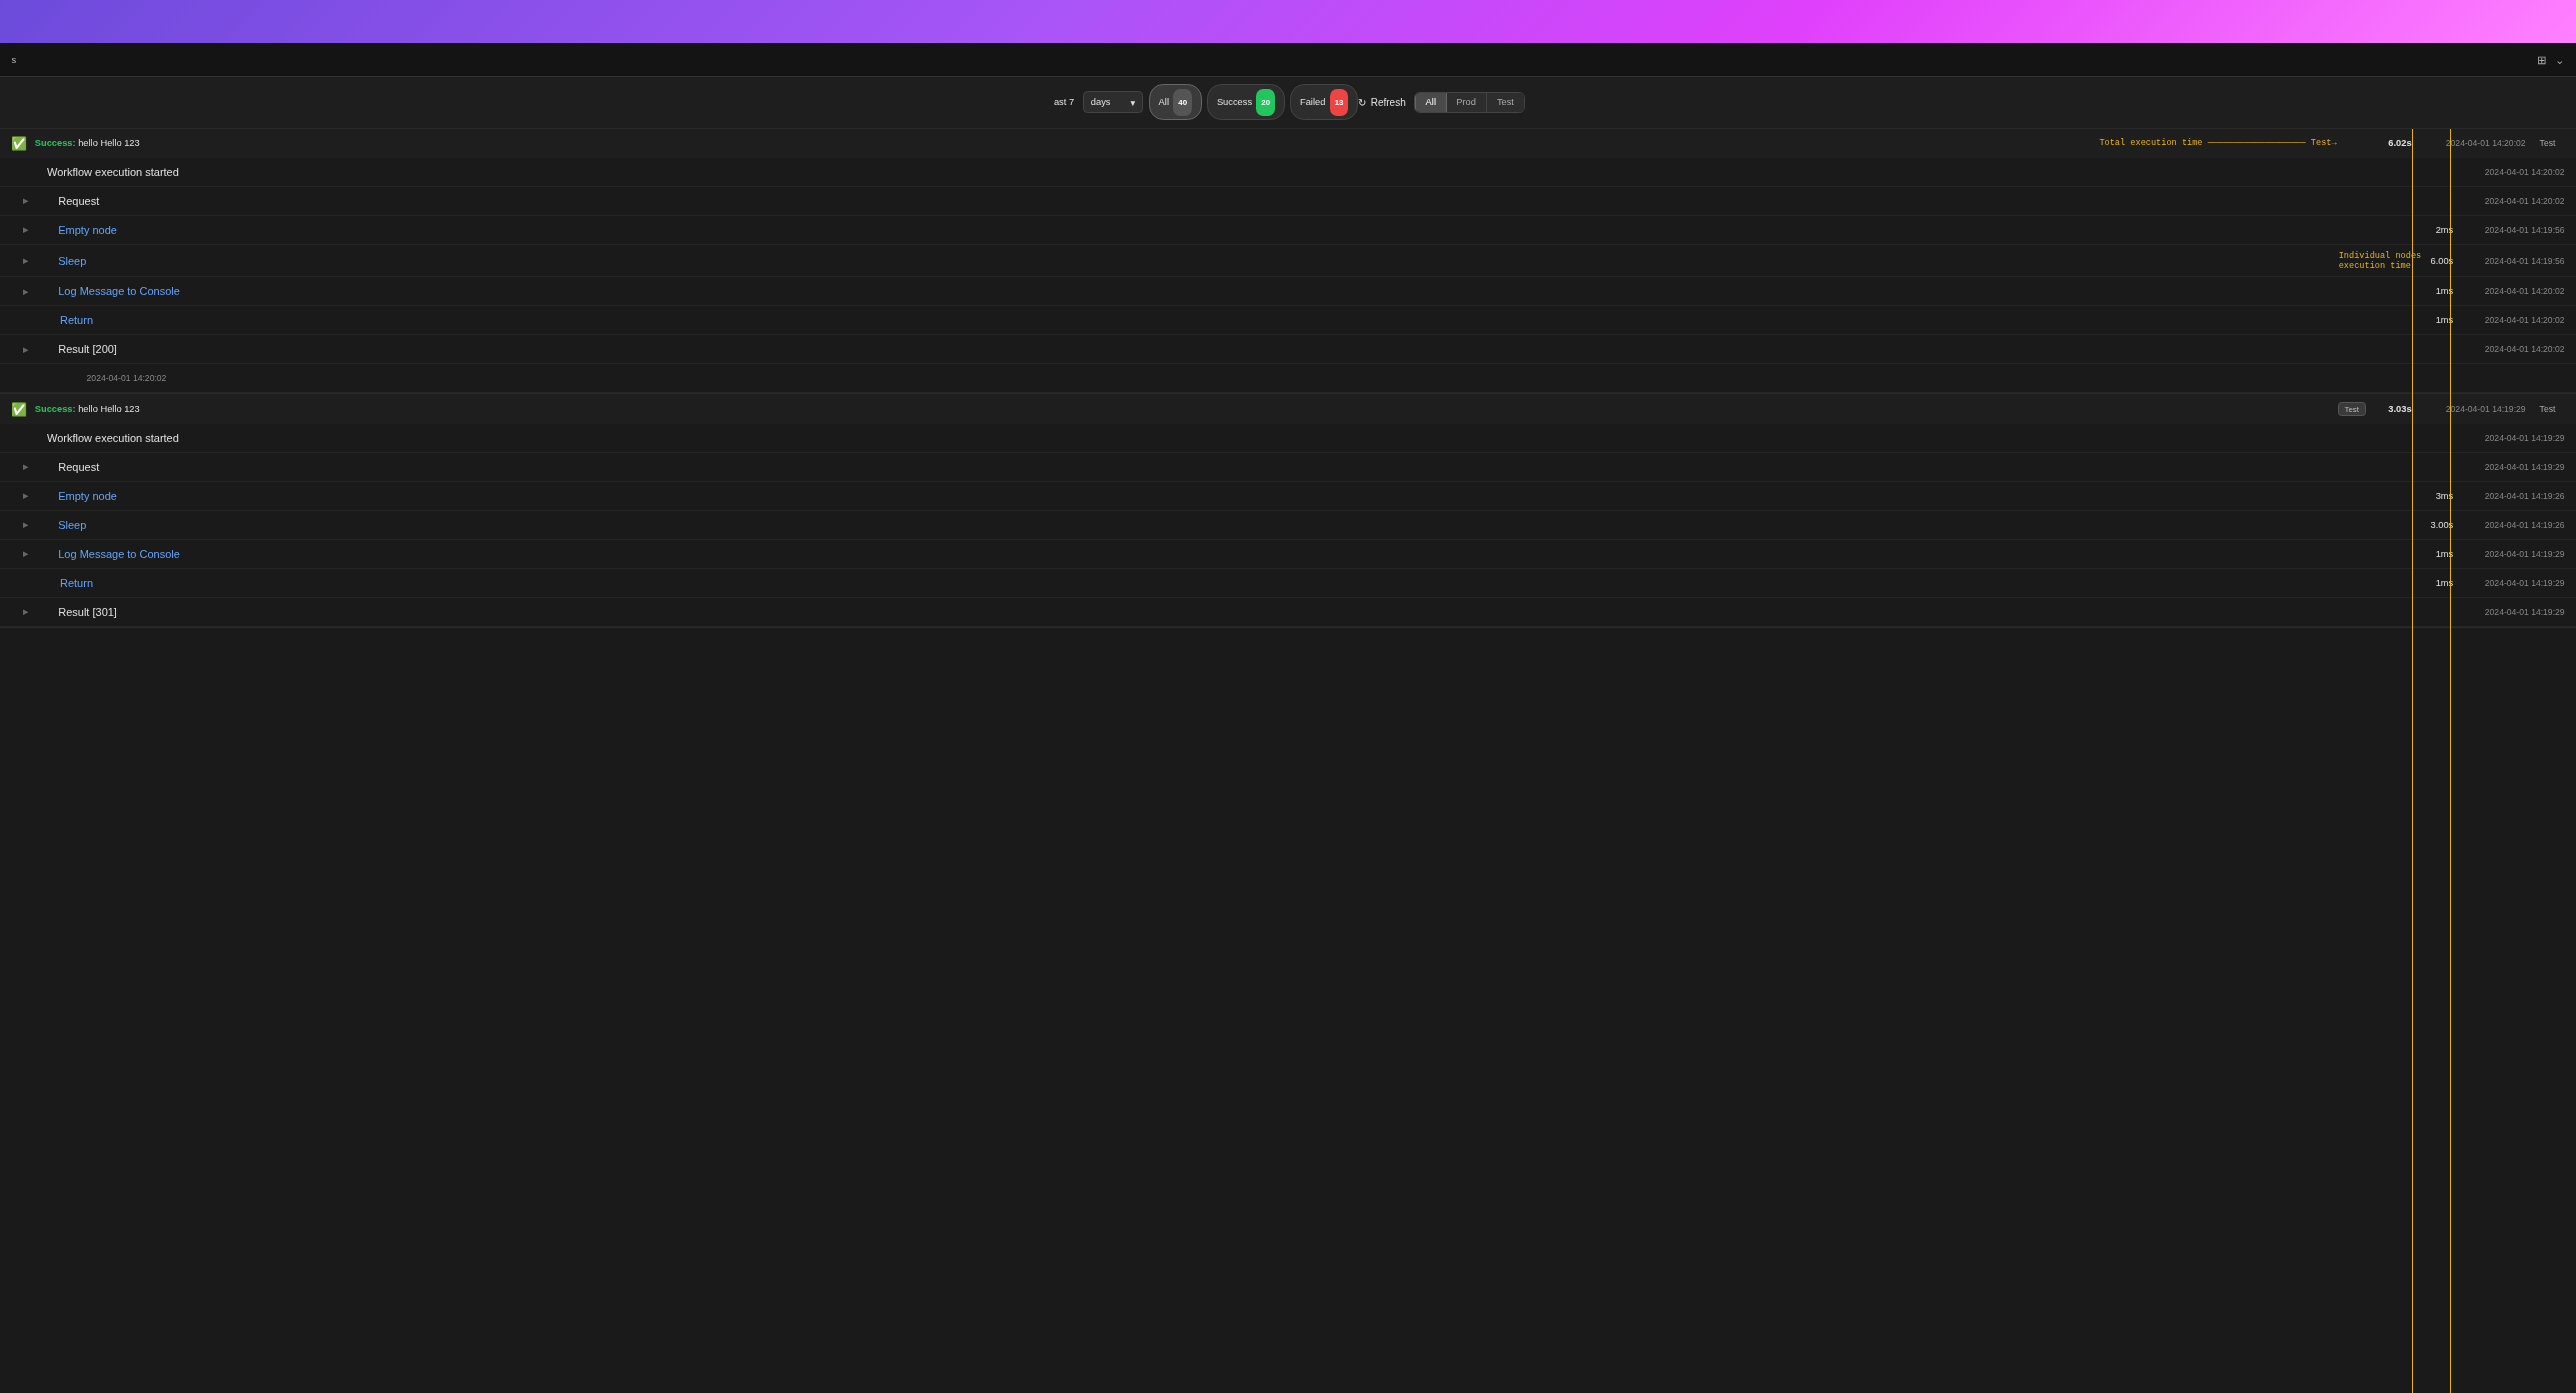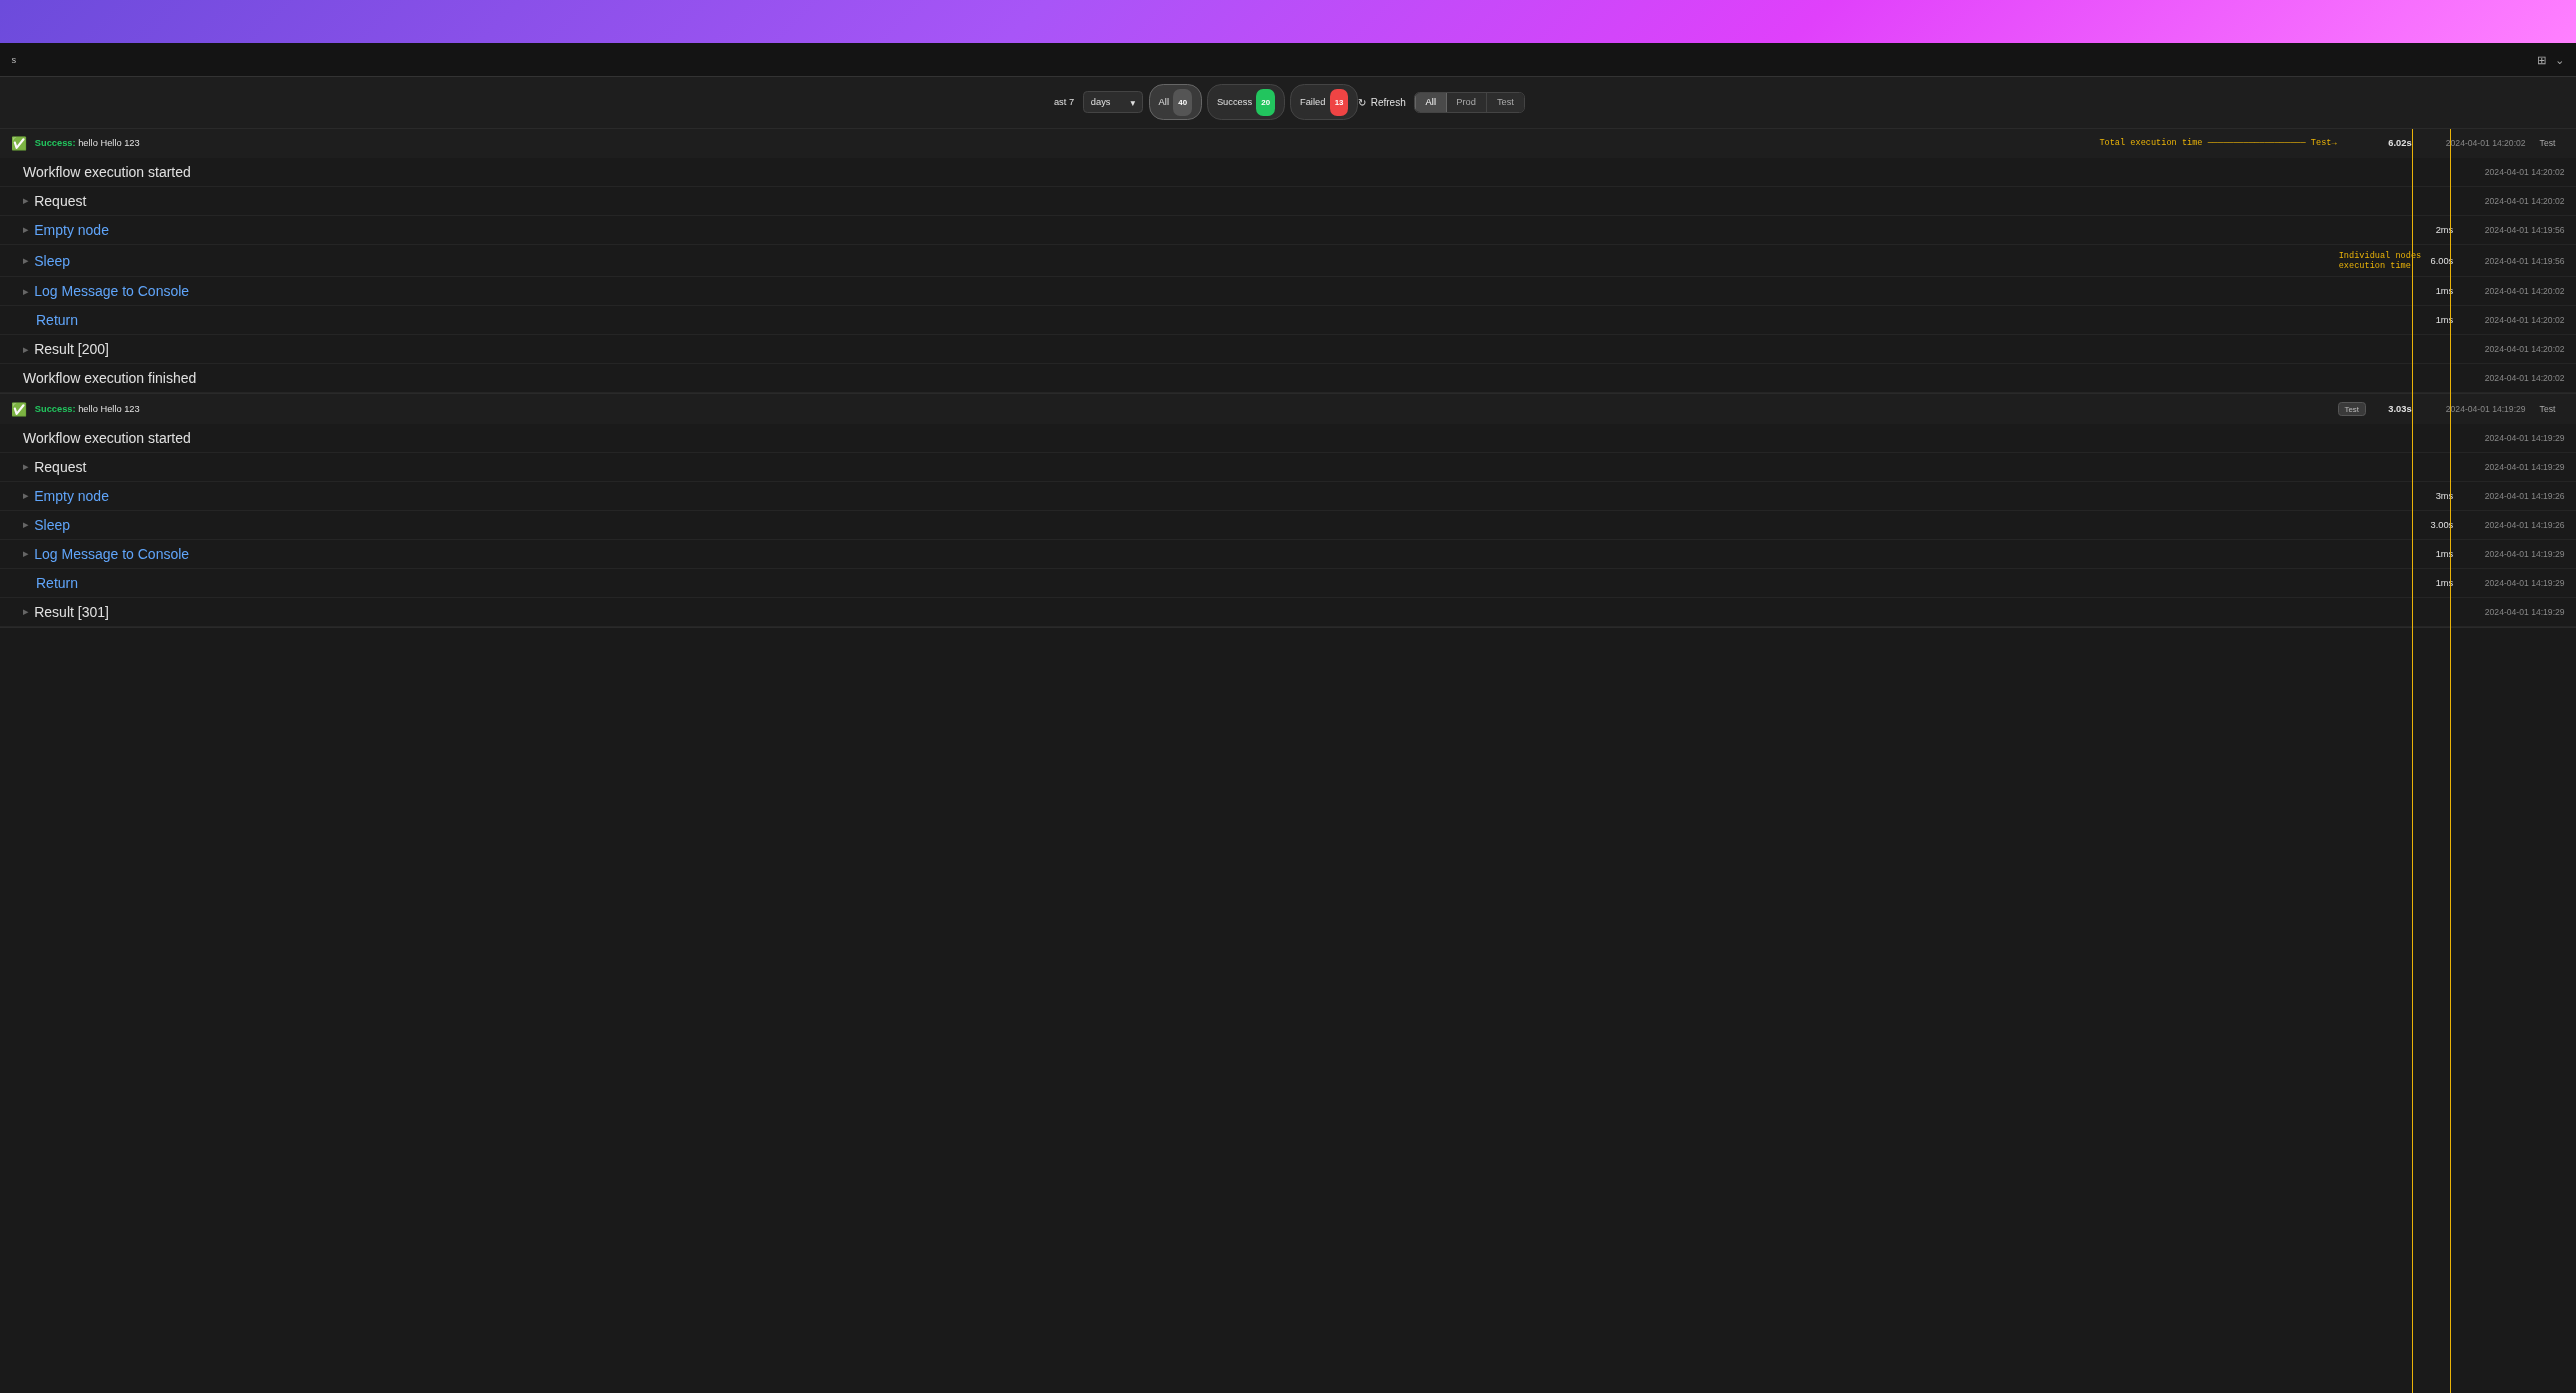--- a/index.html
+++ b/index.html
@@ -250,22 +250,23 @@
 
     .row-expand {
       color: #666;
       font-size: 7.2px;
       margin-right: 5.7px;
       cursor: pointer;
       flex-shrink: 0;
     }
 
     .row-name {
-      font-size: 14px;
+      font-size: 11px;
       flex: 1;
+      margin-left: 24px;
     }
 
     .row-name.blue { color: #60a5fa; }
     .row-name.white { color: #e0e0e0; }
 
     .row-time {
       font-size: 9.3px;
       color: #e0e0e0;
       min-width: 32px;
       text-align: right;
@@ -397,21 +398,20 @@
       </div>
 
       <div class="exec-row">
         <span class="row-expand">▶</span>
         <span class="row-name white">Result  [200]</span>
         <span class="row-time"></span>
         <span class="row-date">2024-04-01 14:20:02</span>
       </div>
 
       <div class="exec-row">
-        <span class="row-name white">Workflow execution finished</span>
         <span class="row-time"></span>
         <span class="row-date">2024-04-01 14:20:02</span>
       </div>
     </div>
 
     <div class="exec-group">
       <div class="exec-header">
         <span class="success-icon">✅</span>
         <span class="exec-title">
           <span class="success-label">Success:</span>

